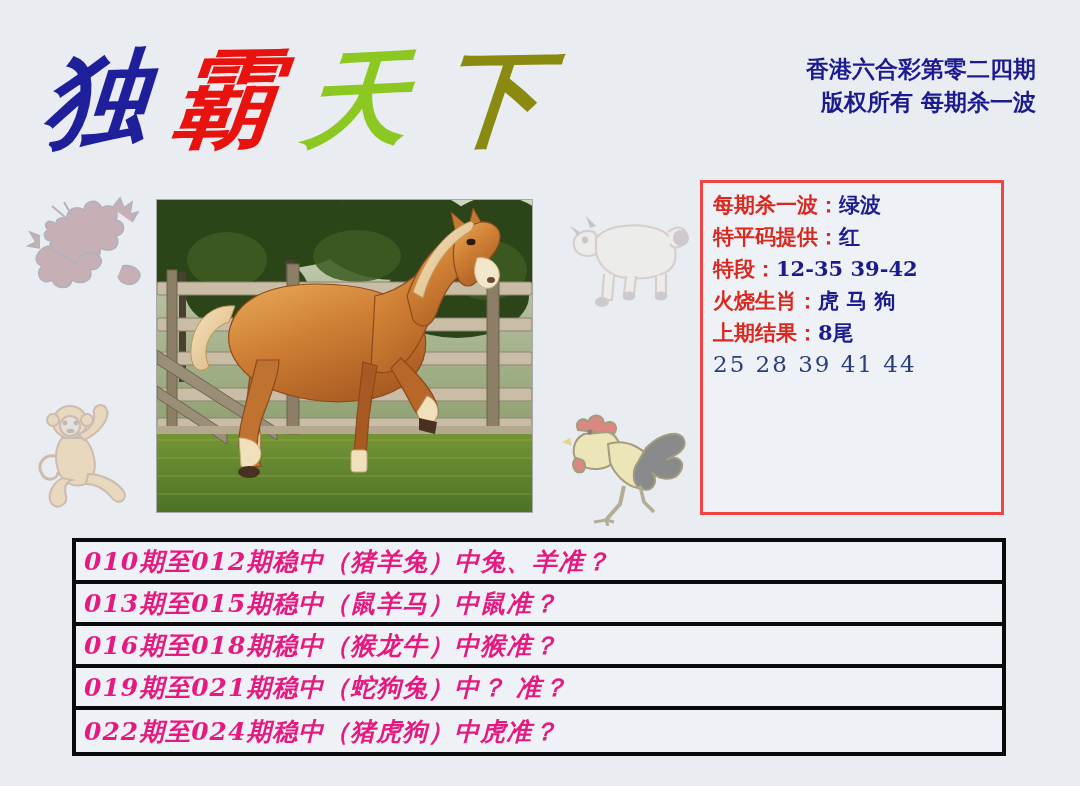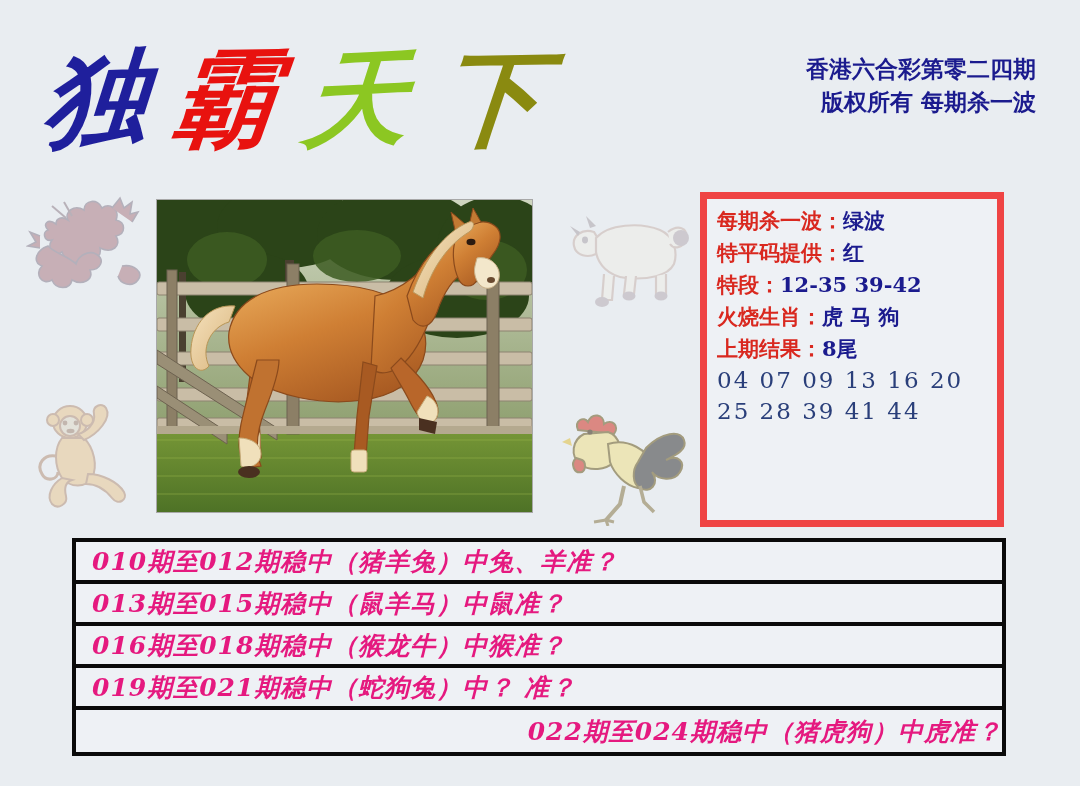--- a/index.html
+++ b/index.html
@@ -97,24 +97,24 @@
     overflow: hidden;
     box-shadow: 0 0 0 1px #a8a8a8;
     background: #5a7a35;
   }
   .photo svg { display: block; width: 100%; height: 100%; }
 
   
   .infobox {
     position: absolute;
     left: 700px;
-    top: 192px;
+    top: 180px;
     width: 304px;
     height: 335px;
-    border: 7px solid #ef4444;
+    border: 3px solid #ef4444;
     background: #eef1f5;
     box-sizing: border-box;
     padding: 6px 0 0 10px;
   }
   .info-row {
     font-family: "DejaVu Serif", "Liberation Serif", serif;
     font-size: 21px;
     font-weight: bold;
     line-height: 1.52;
     white-space: nowrap;
@@ -138,24 +138,24 @@
     width: 934px;
     border: 4px solid #0a0a0a;
     box-sizing: border-box;
     background: #eef1f5;
   }
   .tbl-row {
     border-bottom: 4px solid #0a0a0a;
     height: 42px;
     display: flex;
     align-items: center;
-    padding-left: 16px;
+    padding-left: 8px;
     box-sizing: border-box;
   }
-  .tbl-row:last-child { border-bottom: none; justify-content: flex-end; }
+  .tbl-row:last-child { border-bottom: none; }
   .tbl-text {
     font-family: "DejaVu Serif", "Liberation Serif", serif;
     color: #e5197f;
     font-size: 25px;
     font-weight: bold;
     font-style: italic;
     white-space: nowrap;
     letter-spacing: 1px;
   }
 </style>
@@ -386,21 +386,20 @@
     </div>
     <div class="info-row">
       <span class="lbl">特段：</span><span class="val">12-35  39-42</span>
     </div>
     <div class="info-row">
       <span class="lbl">火烧生肖：</span><span class="val">虎  马  狗</span>
     </div>
     <div class="info-row">
       <span class="lbl">上期结果：</span><span class="val">8尾</span>
     </div>
-    <div class="num-row">04  07  09  13  16  20</div>
     <div class="num-row">25  28  39  41  44</div>
   </div>
 
   <div class="tbl">
     <div class="tbl-row">
       <span class="tbl-text">010期至012期稳中（猪羊兔）中兔、羊准？</span>
     </div>
     <div class="tbl-row">
       <span class="tbl-text">013期至015期稳中（鼠羊马）中鼠准？</span>
     </div>

